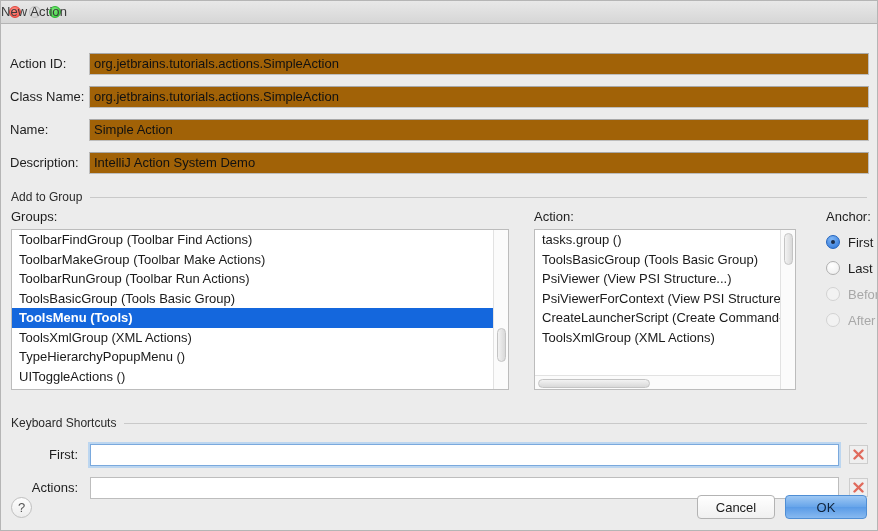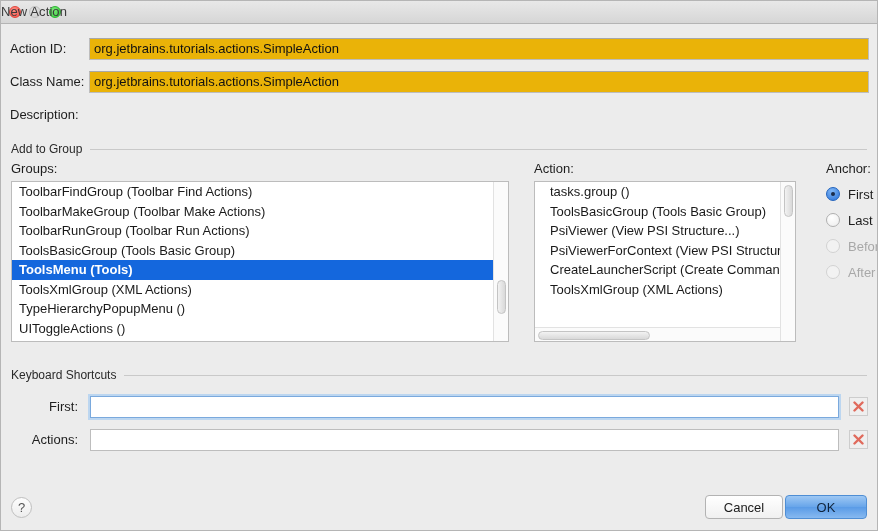--- a/index.html
+++ b/index.html
@@ -47,39 +47,39 @@
   .title-text {
     position: absolute;
     left: 0; right: 14px; top: 3px;
     text-align: left;
     font-size: 13px;
     color: #3b3b3b;
     letter-spacing: .1px;
   }
 
   
-  .form-area { position: relative; padding-top: 8px; }
+  .form-area { position: relative; padding-top: 23px; }
   .frow {
     position: relative;
     height: 33px;
     display: flex;
     align-items: center;
   }
   .flabel {
     width: 88px;
     padding-left: 9px;
     font-size: 13px;
     color: #1d1d1d;
     flex: none;
   }
   .finput {
     height: 22px;
     flex: 1;
     margin-right: 8px;
-    background: #eab308;
+    background: #a16207;
     border: 1px solid #bdbdbd;
     border-top-color: #a8a8a8;
     font-family: "Liberation Sans", sans-serif;
     font-size: 13px;
     color: #111;
     padding: 0 4px;
     line-height: 20px;
     outline: none;
   }
 
@@ -286,21 +286,21 @@
   .spacer { flex: 1; }
   .btn {
     height: 24px;
     min-width: 78px;
     font-size: 13px;
     border-radius: 4px;
     border: 1px solid #b3b3b3;
     background: linear-gradient(to bottom, #ffffff, #f0f0f0);
     color: #1a1a1a;
     font-family: "Liberation Sans", sans-serif;
-    margin-left: 2px;
+    margin-left: 10px;
     padding: 0 12px;
   }
   .btn.default {
     background: linear-gradient(to bottom, #9ec8f4 0%, #69a6ea 48%, #5b9ce7 52%, #87b9f0 100%);
     border-color: #4f8ed4;
     color: #10243c;
     min-width: 82px;
   }
 </style>
 </head>
@@ -322,23 +322,28 @@
     <div class="frow">
       <div class="flabel">Action ID:</div>
       <input class="finput" value="org.jetbrains.tutorials.actions.SimpleAction" style="">
     </div>
 
     <div class="frow">
       <div class="flabel">Class Name:</div>
       <input class="finput" value="org.jetbrains.tutorials.actions.SimpleAction" style="">
     </div>
 
+    <div class="frow">
+      <div class="flabel">Name:</div>
+      <input class="finput" value="Simple Action" style="">
+    </div>
 
     <div class="frow">
       <div class="flabel">Description:</div>
+      <input class="finput" value="IntelliJ Action System Demo" style="">
     </div>
 
   </div>
 
   <div class="section">
     <span class="section-label">Add to Group</span>
     <span class="section-rule"></span>
   </div>
 
   <div class="lists">
@@ -358,21 +363,21 @@
           </div>
         <div class="vsb">
           <div class="vsb-thumb" style="top:98px;height:34px;"></div>
         </div>
       </div>
     </div>
 
     <div class="col-actions">
       <div class="col-label">Action:</div>
       <div class="listbox with-h">
-        <div class="list-rows" id="actions-rows" style="bottom:14px;padding-left:8px;">
+        <div class="list-rows" id="actions-rows" style="bottom:14px;">
             <div class="lrow">tasks.group ()</div>
             <div class="lrow">ToolsBasicGroup (Tools Basic Group)</div>
             <div class="lrow">PsiViewer (View PSI Structure...)</div>
             <div class="lrow">PsiViewerForContext (View PSI Structure o</div>
             <div class="lrow">CreateLauncherScript (Create Command-</div>
             <div class="lrow">ToolsXmlGroup (XML Actions)</div>
           </div>
         <div class="vsb">
           <div class="vsb-thumb" style="top:3px;height:32px;"></div>
         </div>

